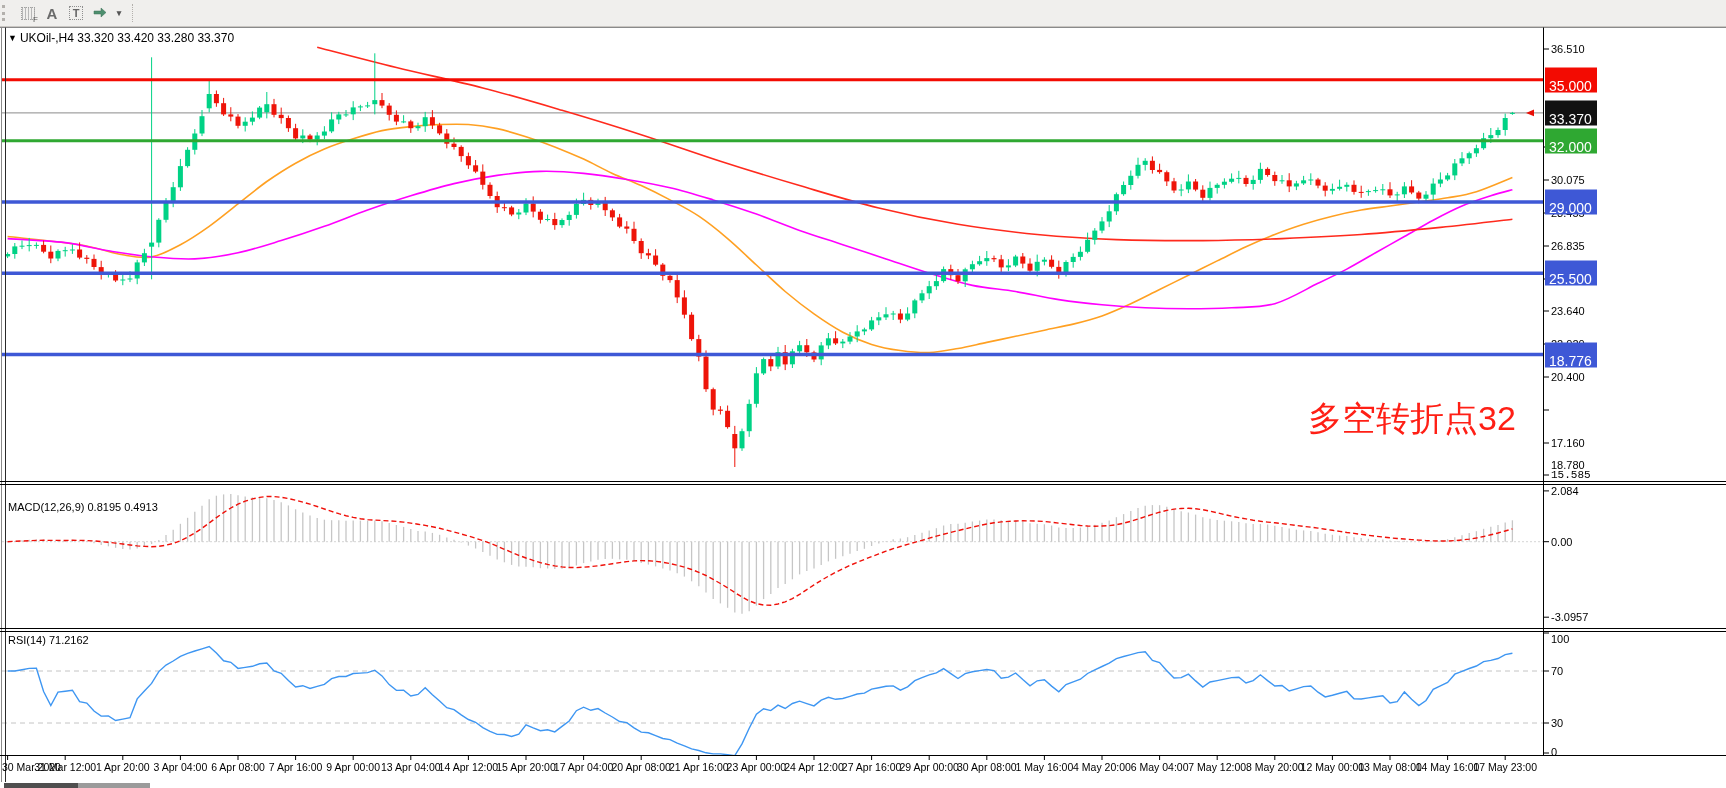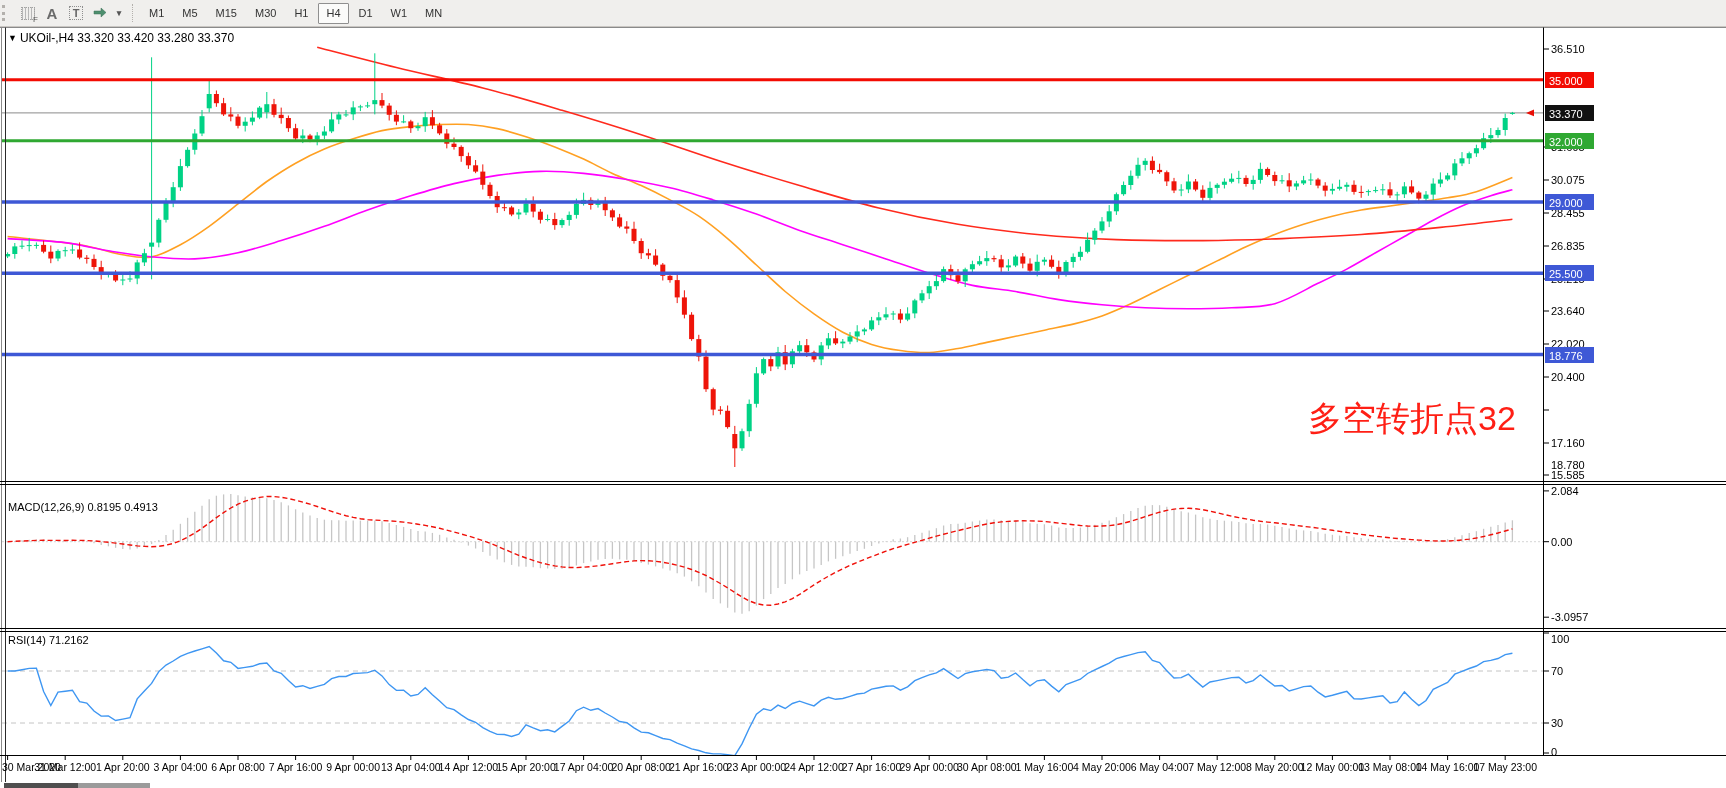--- a/index.html
+++ b/index.html
@@ -24,21 +24,21 @@
   
   #chartwrap{position:absolute;left:0;top:0;width:1726px;height:788px;z-index:1;}
   .title-row{position:absolute;left:8px;top:31px;font-size:12px;color:#000;z-index:3;white-space:nowrap;}
   .title-row .tri{font-size:9px;vertical-align:1px;margin-right:3px;}
   .ind-label{position:absolute;left:8px;font-size:11px;color:#000;z-index:3;white-space:nowrap;}
   #macdlab{top:501px;}
   #rsilab{top:634px;}
   .annotation{position:absolute;left:1308px;top:396px;font-size:34px;z-index:3;white-space:nowrap;}
   #labels{position:absolute;left:0;top:0;width:100%;height:100%;z-index:2;}
   .axlab{position:absolute;left:1551px;font-size:11px;color:#000;transform:translateY(-50%);white-space:nowrap;}
-  .badge{position:absolute;left:1545px;font-size:11px;color:#fff;padding:3px 5px 1px 4px;
+  .badge{position:absolute;left:1545px;font-size:14px;color:#fff;padding:12px 5px 1px 4px;
     transform:translateY(-50%);line-height:12px;white-space:nowrap;min-width:40px;}
   .tlab{position:absolute;top:761px;font-size:10.5px;color:#000;transform:translateX(-50%);white-space:nowrap;}
   .tlab.first{transform:none;}
   .hthumb{position:absolute;top:783px;height:5px;z-index:4;}
 </style>
 </head>
 <body>
 
 <div id="app">
 
@@ -52,31 +52,20 @@
     <span class="tb-ico">
       <span class="tbox">T</span>
     </span>
     <span class="tb-ico">
       <svg width="15" height="12">
         <path d="M1,4 L8,4 L8,1 L13,5.5 L8,10 L8,7 L1,7 Z" fill="#4d8f6e" stroke="#3c6e57" stroke-width="0.5"></path>
       </svg>
     </span>
     <span class="tb-ico caret">▾</span>
     <span class="sep"></span>
-    <div id="tfs">
-        <div class="tb-btn">M1</div>
-        <div class="tb-btn">M5</div>
-        <div class="tb-btn">M15</div>
-        <div class="tb-btn">M30</div>
-        <div class="tb-btn">H1</div>
-        <div class="tb-btn active">H4</div>
-        <div class="tb-btn">D1</div>
-        <div class="tb-btn">W1</div>
-        <div class="tb-btn">MN</div>
-      </div>
   </div>
 
   <div id="chartwrap">
       <svg width="1726" height="788" style="position:absolute;left:0;top:0">
         <defs>
  <clipPath id="cmain">
             <rect x="2" y="28" width="1541" height="453"></rect>
           </clipPath>
  <clipPath id="cmacd">
             <rect x="2" y="484" width="1541" height="144"></rect>
@@ -808,21 +797,21 @@
       <div class="axlab" style="top: 147.033px;">31.695</div>
       <div class="axlab" style="top: 180.017px;">30.075</div>
       <div class="axlab" style="top: 213px;">28.455</div>
       <div class="axlab" style="top: 245.983px;">26.835</div>
       <div class="axlab" style="top: 278.966px;">25.215</div>
       <div class="axlab" style="top: 311.033px;">23.640</div>
       <div class="axlab" style="top: 344.016px;">22.020</div>
       <div class="axlab" style="top: 377px;">20.400</div>
       <div class="axlab" style="top: 423px; margin-top: 42px;">18.780</div>
       <div class="axlab" style="top: 442.966px; text-align: center;">17.160</div>
-      <div class="axlab" style="top: 475.033px;">15.585</div>
+      <div class="axlab" style="top: 475.033px; font-family: Liberation Mono, monospace;">15.585</div>
       <div class="badge" style="top: 79.7436px; background: rgb(243, 11, 2);">35.000</div>
       <div class="badge" style="top: 112.93px; background: rgb(17, 17, 17);">33.370</div>
       <div class="badge" style="top: 140.824px; background: rgb(47, 168, 50);">32.000</div>
       <div class="badge" style="top: 201.904px; background: rgb(62, 88, 214);">29.000</div>
       <div class="badge" style="top: 273.164px; background: rgb(62, 88, 214);">25.500</div>
       <div class="badge" style="top: 354.604px; background: rgb(62, 88, 214);">18.776</div>
       <div class="axlab" style="top: 490.85px;">2.084</div>
       <div class="axlab" style="top: 541.7px;">0.00</div>
       <div class="axlab" style="top: 617.235px;">-3.0957</div>
       <div class="axlab" style="top: 639px;">100</div>

